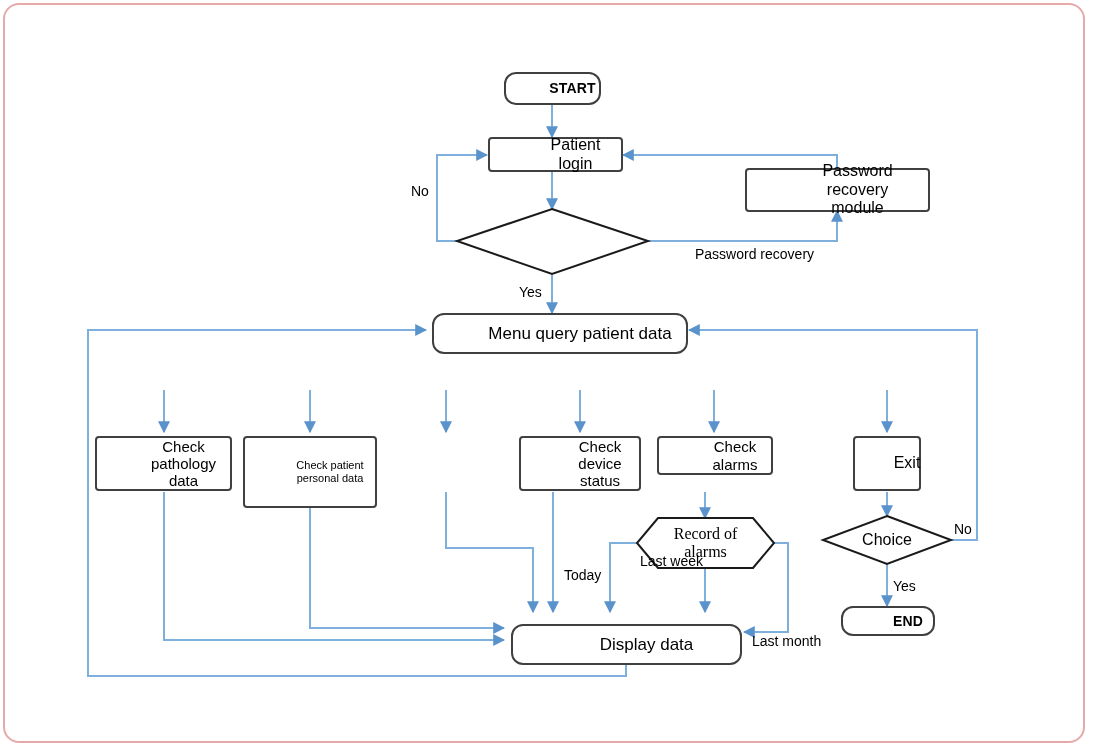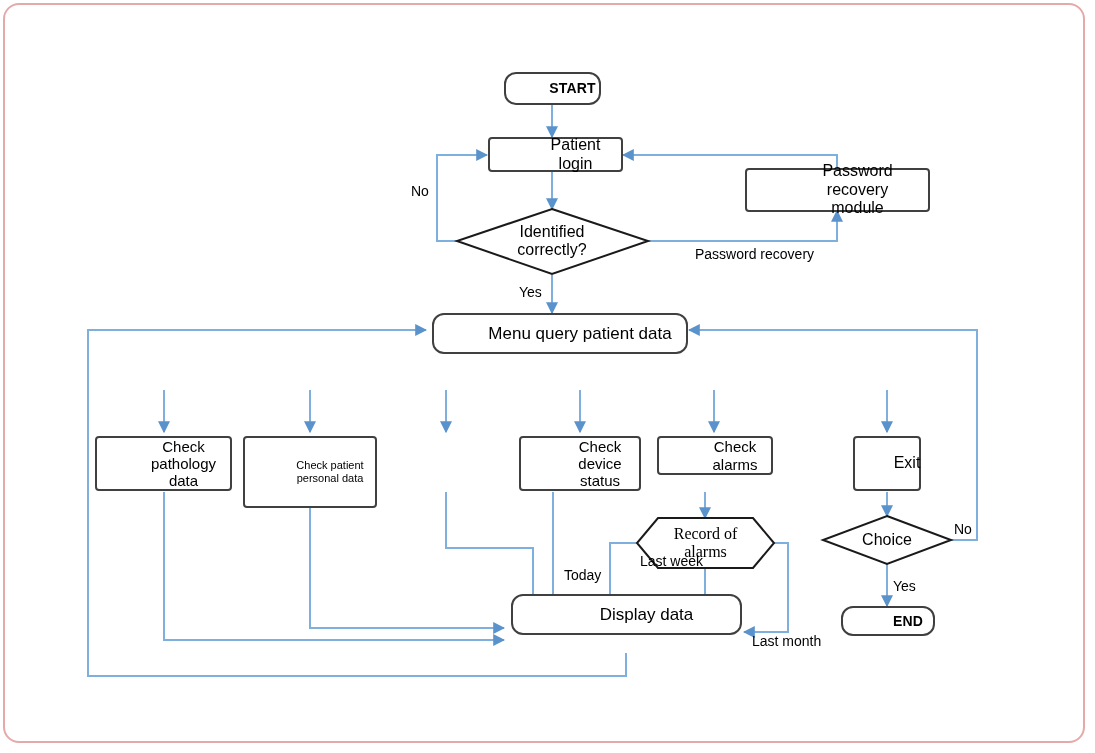--- a/index.html
+++ b/index.html
@@ -165,24 +165,20 @@
   </svg>
 
   <div class="node terminator" style="left:504px; top:72px; width:97px; height:33px;">
     <span class="node-label">START</span>
   </div>
 
   <div class="node rect" style="left:488px; top:137px; width:135px; height:35px; font-size:16px;">
     <span class="node-label">Patient login</span>
   </div>
 
-  <div class="diamond-label" style="left:470px; top:214px; width:164px; height:54px;">
-    <span class="node-label">Identified
-correctly?</span>
-  </div>
 
   <div class="node rect" style="left:745px; top:168px; width:185px; height:44px; font-size:16px;">
     <span class="node-label">Password recovery
 module</span>
   </div>
 
   <div class="node rounded" style="left:432px; top:313px; width:256px; height:41px; font-size:17px;">
     <span class="node-label">Menu query patient data</span>
   </div>
 
@@ -212,21 +208,21 @@
 
   <div class="hexagon" style="left:637px; top:518px; width:137px; height:50px;font-family:Liberation Serif, serif;">
     <span class="node-label">Record of
 alarms</span>
   </div>
 
   <div class="diamond-label" style="left:836px; top:527px; width:102px; height:26px; ">
     <span class="node-label">Choice</span>
   </div>
 
-  <div class="node rounded" style="left:511px; top:594px; width:231px; height:41px; font-size:17px;justify-content:center;">
+  <div class="node rounded" style="left:511px; top:624px; width:231px; height:41px; font-size:17px;justify-content:center;">
     <span class="node-label">Display data</span>
   </div>
 
   <div class="node terminator" style="left:841px; top:606px; width:94px; height:30px;">
     <span class="node-label">END</span>
   </div>
 
   <div class="edge-label" style="left:411px; top:183px;">
     <span>No</span>
   </div>

